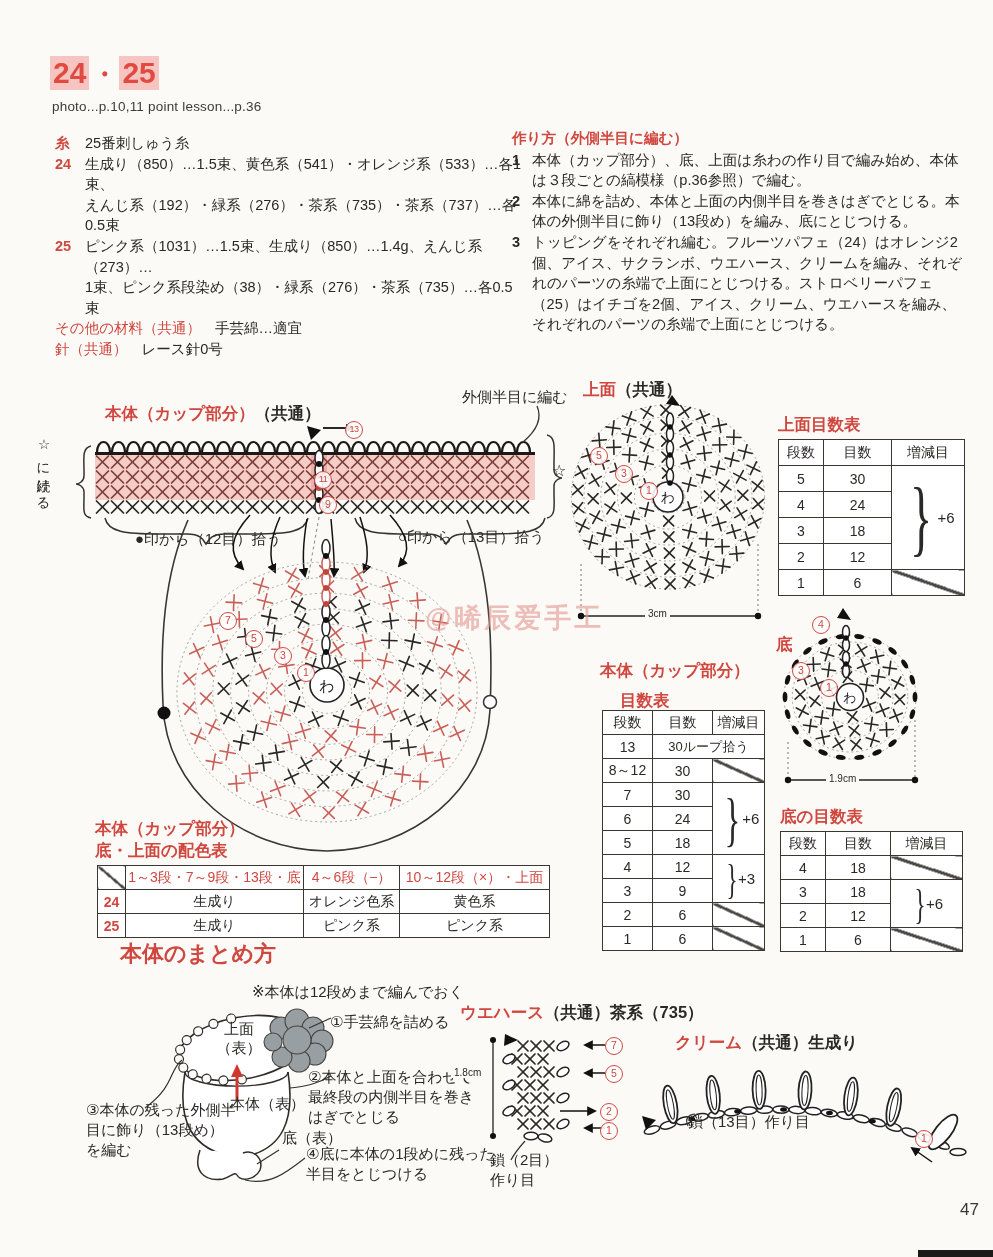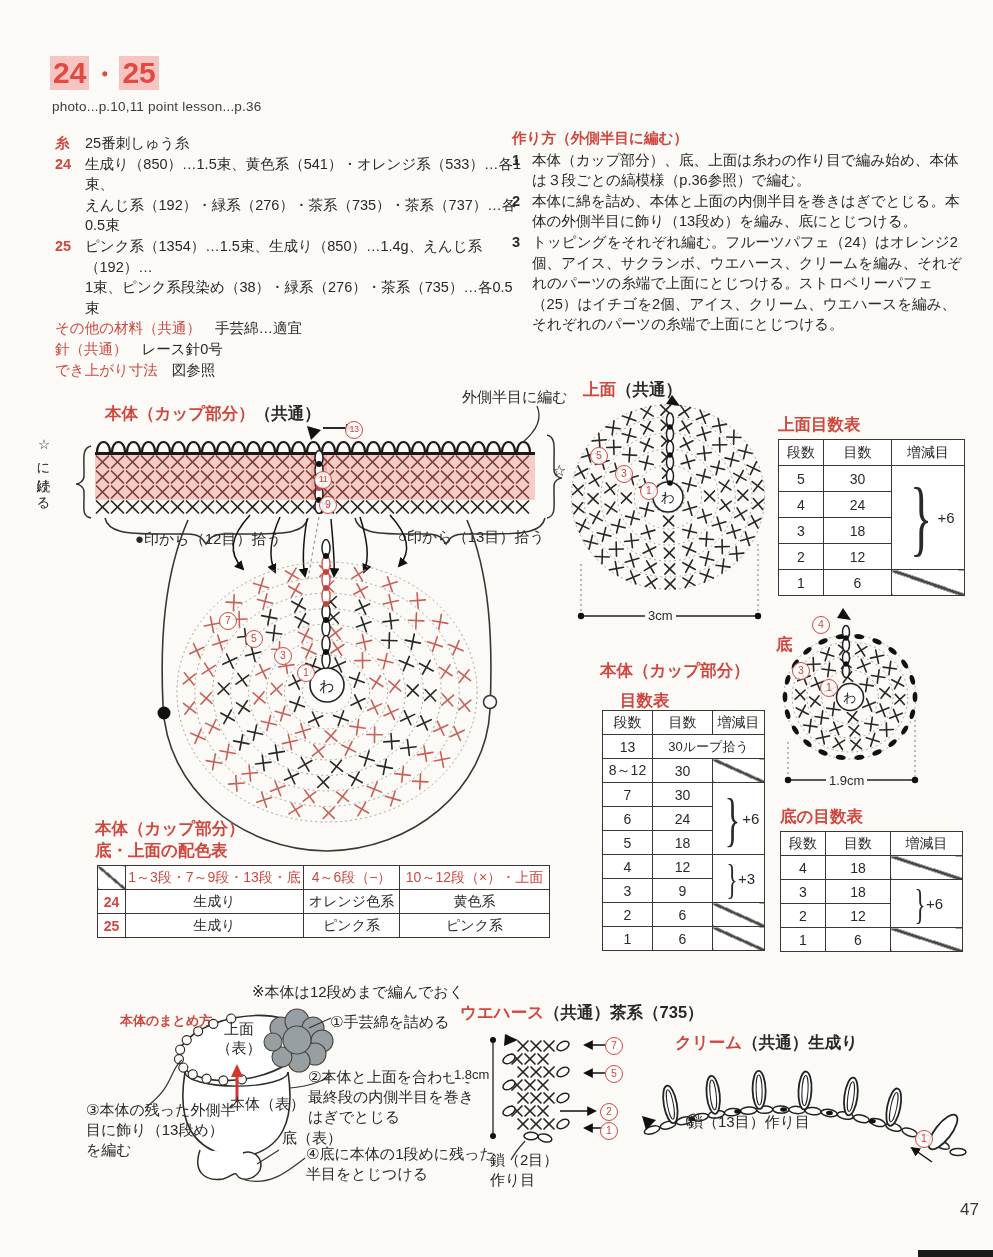--- a/index.html
+++ b/index.html
@@ -22,21 +22,21 @@
   .step{display:flex;}
   .step .no{width:20px;flex:none;font-weight:bold;}
   .step .tx{flex:1;}
   
   .dlab{font-size:15px;white-space:nowrap;}
   .rttl{color:#d0473f;font-weight:bold;font-size:16.5px;white-space:nowrap;}
   .vert{writing-mode:vertical-rl;font-size:13.5px;letter-spacing:1px;}
   .cn{position:absolute;width:16px;height:16px;border:1.3px solid #d0473f;border-radius:50%;
       color:#d0473f;font-size:10.5px;line-height:15px;text-align:center;background:rgba(255,255,255,.88);z-index:5;}
   .cn2{font-size:9px;letter-spacing:-.5px;}
-  .dim{background:#fbfaf7;padding:0 3px;font-size:13px;z-index:4;}
+  .dim{background:#fbfaf7;padding:0 3px;font-size:10px;z-index:4;}
   .star{font-size:16px;}
   
   table.ct{position:absolute;border-collapse:collapse;background:#fff;table-layout:fixed;}
   table.ct td{border:1.4px solid #3a3733;text-align:center;font-size:14px;padding:0;height:23px;overflow:hidden;}
   table.ct td.diag{background:linear-gradient(to right top,transparent 46.5%,#4a4744 46.5%,#4a4744 53.5%,transparent 53.5%);}
   .bracewrap{display:flex;align-items:center;justify-content:center;height:100%;}
   .bigbrace::before{content:"}";}
   .bigbrace{font-family:"Liberation Serif","DejaVu Serif",serif;font-weight:400;display:inline-block;transform:scaleX(.55);margin-right:-4px;}
   .bb4{font-size:84px;line-height:84px;}
   .bb3{font-size:60px;line-height:60px;}
@@ -66,37 +66,33 @@
     <div class="row">
         <span class="lb30">24</span>
         <span>生成り（850）…1.5束、黄色系（541）・オレンジ系（533）…各1束、</span>
       </div>
     <div class="row">
         <span class="ind"></span>
         <span>えんじ系（192）・緑系（276）・茶系（735）・茶系（737）…各0.5束</span>
       </div>
     <div class="row">
         <span class="lb30">25</span>
-        <span>ピンク系（1354）…1.5束、生成り（850）…1.4g、えんじ系（192）…</span>
+        <span>ピンク系（1031）…1.5束、生成り（850）…1.4g、えんじ系（273）…</span>
       </div>
     <div class="row">
         <span class="ind"></span>
         <span>1束、ピンク系段染め（38）・緑系（276）・茶系（735）…各0.5束</span>
       </div>
     <div class="row">
         <span class="lb">その他の材料（共通）</span>
         <span style="margin-left:14px">手芸綿…適宜</span>
       </div>
     <div class="row">
         <span class="lb">針（共通）</span>
         <span style="margin-left:14px">レース針0号</span>
-      </div>
-    <div class="row">
-        <span class="lb">でき上がり寸法</span>
-        <span style="margin-left:14px">図参照</span>
       </div>
   </div>
 
   <div class="abs instr" style="left:512px;top:128px;">
     <div class="ttl">作り方（外側半目に編む）</div>
     <div class="step">
         <span class="no">1</span>
         <span class="tx">本体（カップ部分）、底、上面は糸わの作り目で編み始め、本体は３段ごとの縞模様（p.36参照）で編む。</span>
       </div>
     <div class="step">
@@ -1738,20 +1734,21 @@
       <circle cx="74" cy="36" r="2.8" fill="#111"></circle>
       <circle cx="74" cy="62" r="2.8" fill="#111"></circle>
       <polygon points="71,6 79,18 65,16" fill="#111"></polygon>
       <line x1="16" y1="140" x2="16" y2="176" stroke="#777" stroke-width="1" stroke-dasharray="2 3"></line>
       <line x1="143" y1="118" x2="143" y2="176" stroke="#777" stroke-width="1" stroke-dasharray="2 3"></line>
       <line x1="16" y1="178" x2="143" y2="178" stroke="#222" stroke-width="1.4"></line>
       <circle cx="16" cy="178" r="3.2" fill="#111"></circle>
       <circle cx="143" cy="178" r="3.2" fill="#111"></circle>
     </svg>
 
+  <div class="abs watermark" style="left:425px;top:600px;">@晞辰爱手工</div>
 
   <div class="abs rttl" style="left:778px;top:414px;">上面目数表</div>
   <table class="ct" style="left:778px;top:439px;width:186px;">
     <colgroup>
         <col style="width:45px">
         <col style="width:68px">
         <col style="width:73px">
       </colgroup>
     <tbody>
         <tr>
@@ -1921,21 +1918,21 @@
     </tr>
     <tr>
       <td class="clr-h b">25</td>
       <td>生成り</td>
       <td>ピンク系</td>
       <td>ピンク系</td>
     </tr>
   </tbody>
     </table>
 
-  <div class="abs rttl" style="left:120px;top:1012px;font-size:13px;">本体のまとめ方</div>
+  <div class="abs rttl" style="left:120px;top:939px;font-size:22px;">本体のまとめ方</div>
   <div class="abs dlab" style="left:252px;top:983px;">※本体は12段めまで編んでおく</div>
   <svg id="assembly-svg" style="left:85px;top:1000px;" width="335" height="215">
       <path d="M100,72 C92,120 105,150 152,158 C200,152 210,118 203,72" fill="#fff" stroke="#2f2c29" stroke-width="1.6"></path>
       <path d="M100,72 A51,14 0 0 0 203,72" fill="none" stroke="#2f2c29" stroke-width="1.4"></path>
       <path d="M115,150 C108,170 118,182 138,179 C146,177 150,171 152,175 C156,182 170,180 175,170 C179,158 168,149 158,153" fill="#fff" stroke="#2f2c29" stroke-width="1.5"></path>
       <g></g>
       <g transform="rotate(-10 157 48)">
         <ellipse cx="157" cy="48" rx="64" ry="31" fill="#fff" stroke="#2f2c29" stroke-width="1.6"></ellipse>
         <circle cx="151.42203246414988" cy="78.88203564084411" r="4.5" fill="#fbfaf7" stroke="#2f2c29" stroke-width="1.2"></circle>
         <circle cx="133.02517802138163" cy="76.7426994915704" r="4.5" fill="#fbfaf7" stroke="#2f2c29" stroke-width="1.2"></circle>

